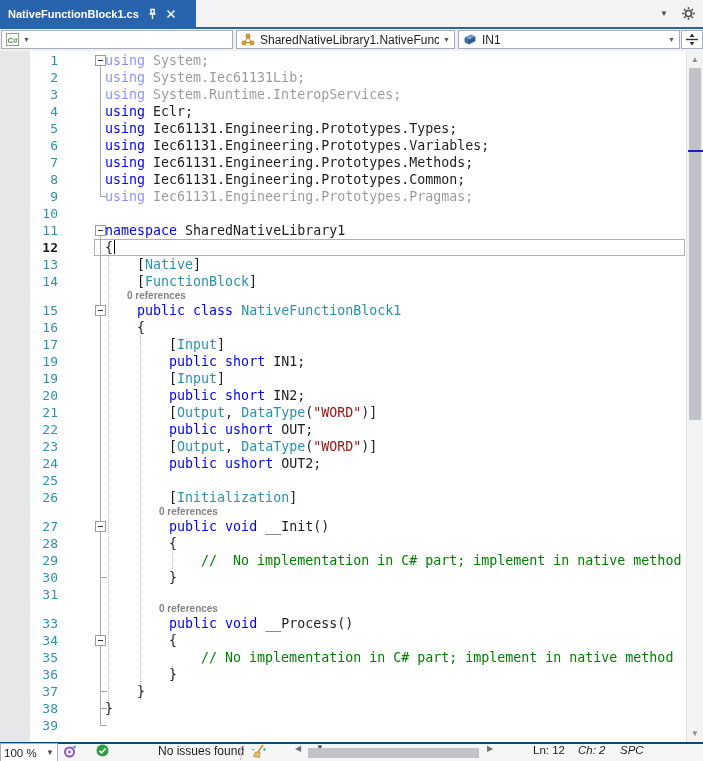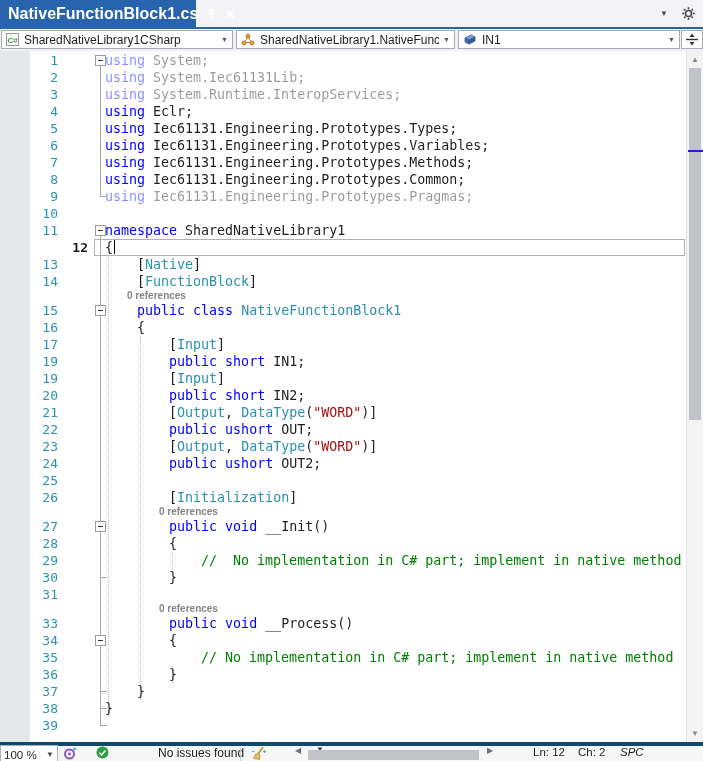--- a/index.html
+++ b/index.html
@@ -2,21 +2,21 @@
 <html style="--accent: #2863AE; --keyword: #0000FF; --type: #2B91AF; --string: #A31515; --comment: #008000; --line-number: #2B91AF; --issues-green: #2E9E44; --caret-marker: #2020C8;"><head>
 <meta charset="utf-8">
 <style>
   html,body{margin:0;padding:0;background:#d8d8d8;}
   .app{position:relative;width:703px;height:761px;background:#fff;overflow:hidden;
        font-family:"Liberation Sans",sans-serif;-webkit-font-smoothing:antialiased;}
   
   .tabbar{position:absolute;left:0;top:0;width:703px;height:27px;background:#F3F3F6;}
   .tab{position:absolute;left:0;top:0;height:27px;width:196px;background:var(--accent,#2863AE);
        display:flex;align-items:center;padding:0 6px;box-sizing:border-box;color:#fff;cursor:default;}
-  .tab-title{font-size:16px;font-weight:bold;white-space:nowrap;margin-left:2px;}
+  .tab-title{font-size:11px;font-weight:bold;white-space:nowrap;margin-left:2px;}
   .tab-ico{display:inline-flex;margin-left:8px;}
   .tabbar-right{position:absolute;right:8px;top:0;height:27px;display:flex;align-items:center;gap:14px;color:#4A4A4A;}
   .caret{font-size:8px;color:#4A4A4A;line-height:1;}
   .accent-line{position:absolute;left:0;top:27px;width:703px;height:2px;background:var(--accent,#2863AE);}
   
   .navbar{position:absolute;left:0;top:29px;width:703px;height:22px;background:#F1F1F4;}
   .combo{position:absolute;top:1px;height:19px;background:#fff;border:1px solid #A9ADB8;box-sizing:border-box;
          display:flex;align-items:center;padding:0 4px;font-size:12px;color:#1E1E1E;cursor:default;}
   .combo .lbl{white-space:nowrap;overflow:hidden;margin-left:5px;flex:1;}
   .combo .caret{margin-left:4px;font-size:7px;color:#555;}
@@ -24,42 +24,42 @@
             box-sizing:border-box;display:flex;align-items:center;justify-content:center;}
   
   .editor{position:absolute;left:0;top:51px;width:703px;height:691px;background:#fff;overflow:hidden;}
   .glyphmargin{position:absolute;left:0;top:0;width:30px;height:691px;background:#E6E7E8;}
   #underlay,#rows,#overlay{position:absolute;left:0;top:1px;width:686px;}
   #underlay{z-index:1;} #rows{z-index:2;} #overlay{z-index:3;}
   .code-row{position:relative;height:17px;line-height:17px;}
   .lens-row{position:relative;height:12px;line-height:12px;font-weight:bold;}
   .ln{position:absolute;left:0;top:0;width:58px;text-align:right;
       font-family:"DejaVu Sans Mono",monospace;font-size:13px;color:var(--line-number,#2B91AF);}
-  .ln.cur{color:#1a1a1a;font-weight:bold;padding-left:30px;}
+  .ln.cur{color:#1a1a1a;font-weight:bold;}
   .code{position:absolute;left:105px;top:0;white-space:pre;
         font-family:"DejaVu Sans Mono",monospace;font-size:13.3px;}
   .faded .code{opacity:.45;}
   .tk-pl{color:#1E1E1E}.tk-kw{color:var(--keyword,#0000FF)}.tk-ty{color:var(--type,#2B91AF)}
   .tk-st{color:var(--string,#A31515)}.tk-cm{color:var(--comment,#008000)}
   .lens{position:absolute;top:0;font-size:10px;color:#848484;white-space:nowrap;cursor:pointer;}
   .curline{position:absolute;left:94px;width:589px;top:0;height:15px;border:1px solid #B0B0B0;}
   .cursorbar{position:absolute;left:114px;top:1px;width:1px;height:14px;background:#000;}
   .guide{position:absolute;width:0;border-left:1px dotted #BFBFBF;}
   .foldline{position:absolute;width:1px;background:#A8A8A8;left:100px;}
   .foldtick{position:absolute;height:1px;width:7px;background:#A8A8A8;left:100px;}
   .foldbox{position:absolute;left:95px;width:11px;height:11px;background:#fff;border:1px solid #9C9C9C;
            box-sizing:border-box;cursor:pointer;}
   .foldbox i{position:absolute;left:2px;right:2px;top:4px;height:1px;background:#333;}
   
   .vscroll{position:absolute;left:686px;top:0;width:17px;height:691px;background:#F3F3F4;border-left:1px solid #E4E4E7;box-sizing:border-box;z-index:5;}
   .vs-arrow{position:absolute;left:0;width:16px;height:17px;text-align:center;font-size:8px;color:#8A8A93;line-height:17px;cursor:pointer;}
   .vs-thumb{position:absolute;left:2px;width:12px;top:17px;height:352px;background:#C2C3C9;cursor:pointer;}
   .vs-caretmark{position:absolute;left:1px;width:15px;top:99px;height:2px;background:var(--caret-marker,#2020C8);}
   
-  .bottombar{position:absolute;left:0;top:742px;width:703px;height:19px;background:#F6F6F7;border-top:4px solid #0c4a6e;box-sizing:border-box;font-size:12px;color:#1E1E1E;}
+  .bottombar{position:absolute;left:0;top:742px;width:703px;height:19px;background:#F6F6F7;border-top:2px solid #0c4a6e;box-sizing:border-box;font-size:12px;color:#1E1E1E;}
   .zoombox{position:absolute;left:0;top:-1px;width:58px;height:19px;background:#fff;border:1px solid #A9ADB8;box-sizing:border-box;display:flex;align-items:center;padding:0 3px;}
   .zoombox .lbl{flex:1;font-size:11.5px;}
   .bb-item{position:absolute;top:0;height:18px;display:flex;gap:44px;}
   .sep{position:absolute;left:240px;top:2px;height:14px;width:1px;background:#CCCCD2;}
   .hs-arrow{font-size:8px;color:#6F6F78;cursor:pointer;}
   .hthumb{position:absolute;left:308px;top:4px;width:171px;height:10px;background:#C2C3C9;cursor:pointer;}
   .posinfo{font-size:11.5px;color:#1E1E1E;}
   .check-ico{display:inline-flex;margin-right:5px;}
 </style>
 </head>
@@ -108,21 +108,20 @@
   <div class="accent-line"></div>
 
   <div class="navbar">
     <div class="combo" style="left:1px;width:232px;">
       <span style="display:inline-flex">
         <svg width="13" height="13" viewBox="0 0 13 13">
             <rect x="0.5" y="0.5" width="12" height="12" fill="#fff" stroke="#9A9A9A"></rect>
         <text x="6.5" y="9.5" text-anchor="middle" font-size="8" font-weight="bold" fill="#3E9B3E" font-family="Liberation Sans, sans-serif">C#</text>
           </svg>
       </span>
-      <span class="lbl">SharedNativeLibrary1CSharp</span>
       <span class="caret">▼</span>
     </div>
     <div class="combo" style="left:236px;width:219px;">
       <span style="display:inline-flex">
         <svg width="14" height="13" viewBox="0 0 14 13">
           <g stroke="#B77B20" stroke-width="1">
             <line x1="7" y1="4" x2="3.5" y2="9.5"></line>
               <line x1="7" y1="4" x2="10.5" y2="9.5"></line>
               <line x1="3.5" y1="9.5" x2="10.5" y2="9.5"></line>
             <circle cx="7" cy="3" r="2" fill="#E8A33D"></circle>
@@ -396,18 +395,18 @@
       <span class="caret" style="margin-left:5px">▼</span>
     </div>
     <div class="bb-item" style="left:295px;">
       <span class="hs-arrow">◀</span>
     </div>
     <div class="hthumb"></div>
     <div class="bb-item" style="left:487px;">
       <span class="hs-arrow">▶</span>
     </div>
     <div class="bb-item posinfo" style="left:533px;">Ln: 12</div>
-    <div class="bb-item posinfo" style="left:578px;">Ch: 2</div>
+    <div class="bb-item posinfo" style="left:578px;font-style:italic;">Ch: 2</div>
     <div class="bb-item posinfo" style="left:620px;font-style:italic;">SPC</div>
     <div class="bb-item posinfo" style="left:662px;margin-top:37px;">CRLF</div>
   </div>
 
 </div>
 
 </body></html>

